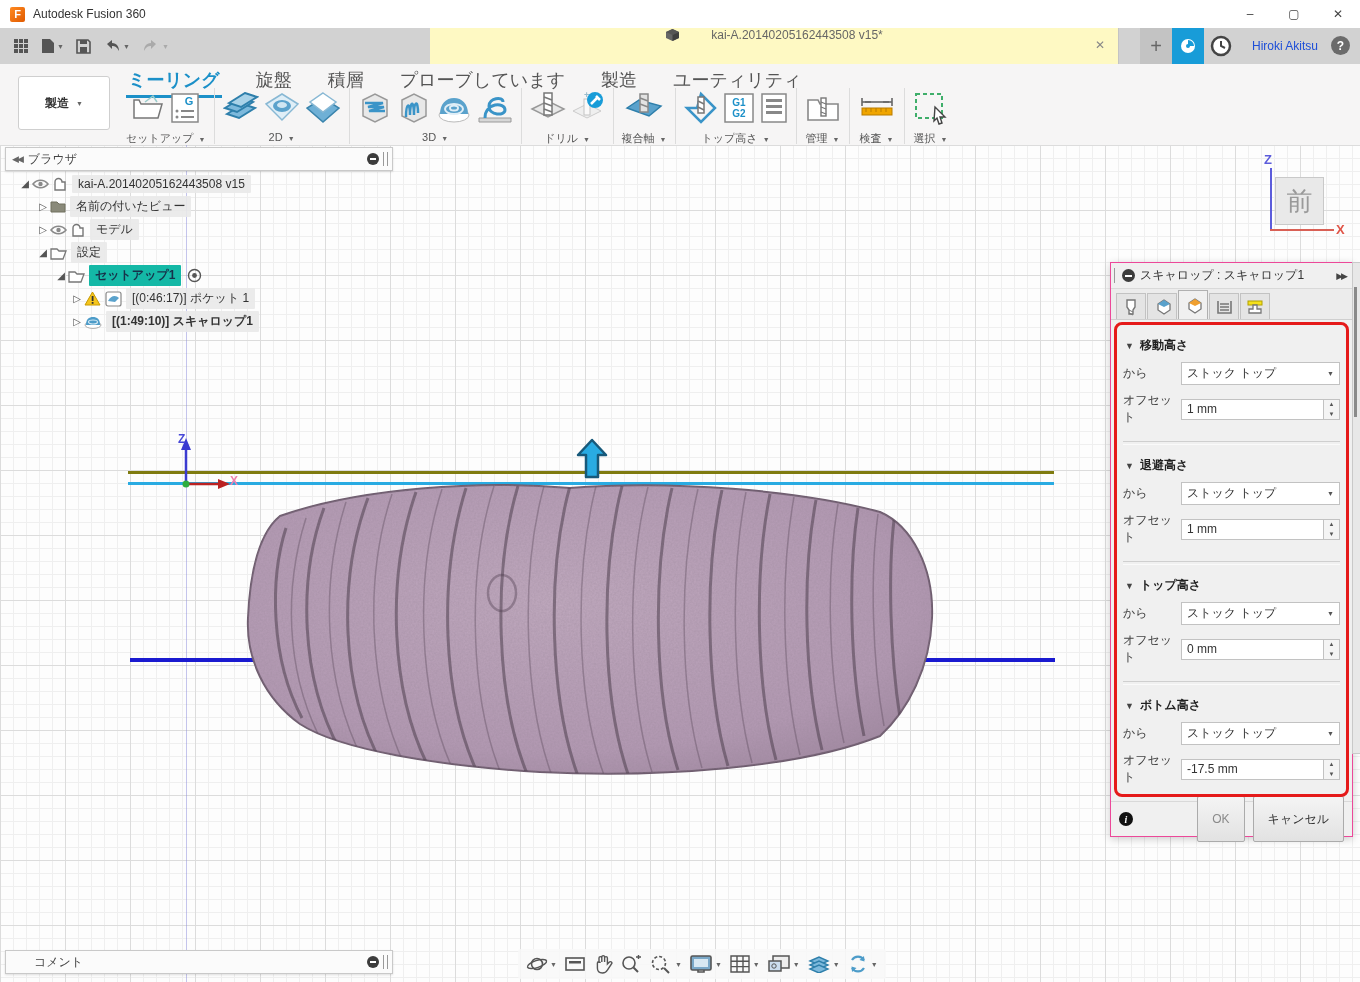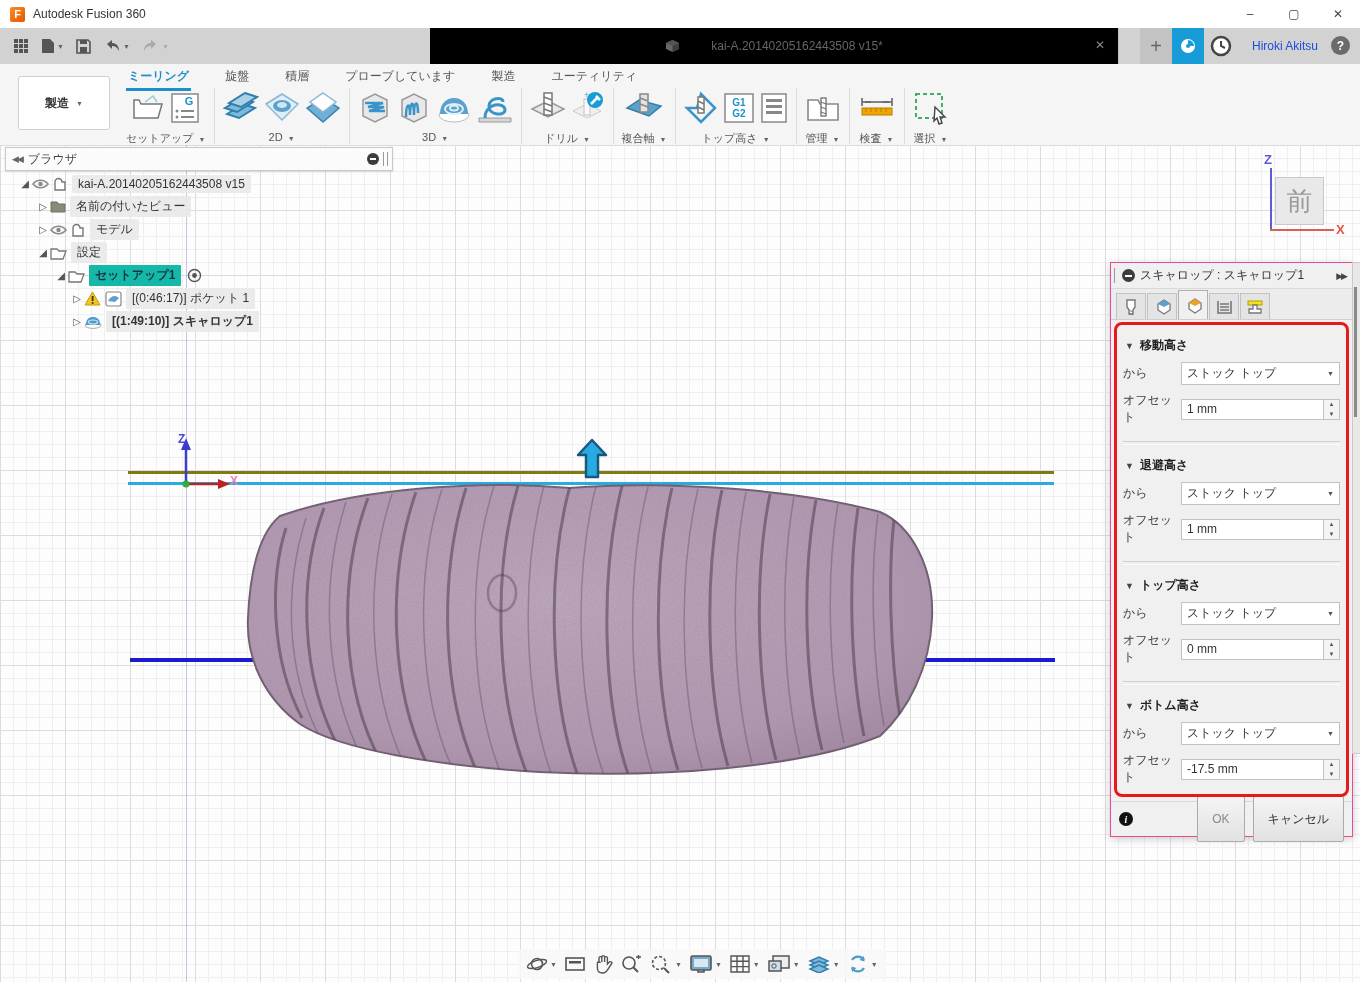--- a/index.html
+++ b/index.html
@@ -12,33 +12,33 @@
   .app-title{font-size:12px;color:#333;margin-left:8px;}
   .win-controls{position:absolute;right:0;top:0;height:28px;display:flex;}
   .win-btn{width:44px;height:28px;display:flex;align-items:center;justify-content:center;font-size:12px;color:#444;cursor:default;}
 
   
   .tabbar{position:absolute;left:0;top:28px;width:100%;height:36px;background:#d2d2d2;}
   .qat{position:absolute;left:10px;top:0;height:36px;display:flex;align-items:center;gap:6px;color:#555;}
   .qat .qbtn{display:flex;align-items:center;height:26px;padding:0 3px;}
   .qat svg{display:block;}
   .caret-s{font-size:7px;color:#666;margin-left:2px;}
-  .doc-tab{position:absolute;left:430px;top:0;width:688px;height:36px;background:#000000;display:flex;align-items:center;justify-content:center;border-right:1px solid #c4c4c4;gap:24px;}
+  .doc-tab{position:absolute;left:430px;top:0;width:688px;height:36px;background:#fef9c3;display:flex;justify-content:center;border-right:1px solid #c4c4c4;gap:24px;}
   .doc-tab .dt-label{font-size:12px;color:#666;margin-left:7px;}
   .doc-close{position:absolute;right:10px;top:9px;font-size:12px;color:#888;width:16px;height:16px;text-align:center;line-height:16px;}
   .newtab{position:absolute;left:1140px;top:0;width:32px;height:36px;background:#c3c3c3;color:#666;font-size:20px;display:flex;align-items:center;justify-content:center;}
   .jobstatus{position:absolute;left:1172px;top:0;width:32px;height:36px;background:#189cd8;display:flex;align-items:center;justify-content:center;}
   .clockbtn{position:absolute;left:1210px;top:7px;width:22px;height:22px;}
   .username{position:absolute;left:1252px;top:0;height:36px;display:flex;align-items:center;font-size:12px;color:#1d4ed8;}
   .helpbtn{position:absolute;right:10px;top:8px;width:19px;height:19px;border-radius:50%;background:#6b6b6b;color:#fff;font-size:12px;font-weight:bold;display:flex;align-items:center;justify-content:center;}
 
   
   .ribbon{position:absolute;left:0;top:64px;width:100%;height:81px;background:#f6f5f5;border-bottom:1px solid #d6d6d6;}
   .ws-btn{position:absolute;left:18px;top:12px;width:90px;height:52px;background:#fff;border:1px solid #cfcfcf;border-radius:3px;display:flex;align-items:center;justify-content:center;font-size:12px;font-weight:bold;color:#333;gap:5px;}
-  .rtabs{position:absolute;left:126px;top:2px;display:flex;gap:32px;font-size:12px;color:#555;}
+  .rtabs{position:absolute;left:126px;top:2px;display:flex;gap:32px;font-size:18px;color:#555;}
   .rtab{padding:2px 2px 3px 2px;}
   .rtab.active{color:#1c90c8;font-weight:bold;border-bottom:3px solid #1c90c8;}
   .rbody{position:absolute;left:118px;top:23px;display:flex;align-items:flex-start;}
   .rgroup{display:flex;flex-direction:column;align-items:center;padding:0 8px;}
   .gicons{display:flex;gap:5px;height:42px;align-items:center;}
   .glabel{font-size:11px;color:#555;margin-top:2px;white-space:nowrap;}
   .gdiv{width:1px;background:#dcdcdc;height:56px;margin-top:1px;}
   .ric svg{display:block;}
 
   
@@ -848,14 +848,23 @@
         <svg width="22" height="20">
           <path d="M17 6 A7 7 0 0 0 5 6" fill="none" stroke="#4d9cc9" stroke-width="2.2"></path>
           <path d="M17 2 L17.5 7.5 L12.5 6 Z" fill="#4d9cc9"></path>
           <path d="M5 14 A7 7 0 0 0 17 14" fill="none" stroke="#4d9cc9" stroke-width="2.2"></path>
           <path d="M5 18 L4.5 12.5 L9.5 14 Z" fill="#4d9cc9"></path>
         </svg>
         <span class="caret-s">▼</span>
       </span>
   </div>
 
+  <div class="comment-wrap">
+    <div class="panelbar" style="left:0;top:0;width:386px;position:relative;">
+      <span style="margin-left:28px;">コメント</span>
+      <span class="pb-grip">
+        <span class="pb-dot"></span>
+        <span class="pb-handle"></span>
+      </span>
+    </div>
+  </div>
 
 </div>
 
 </body></html>

